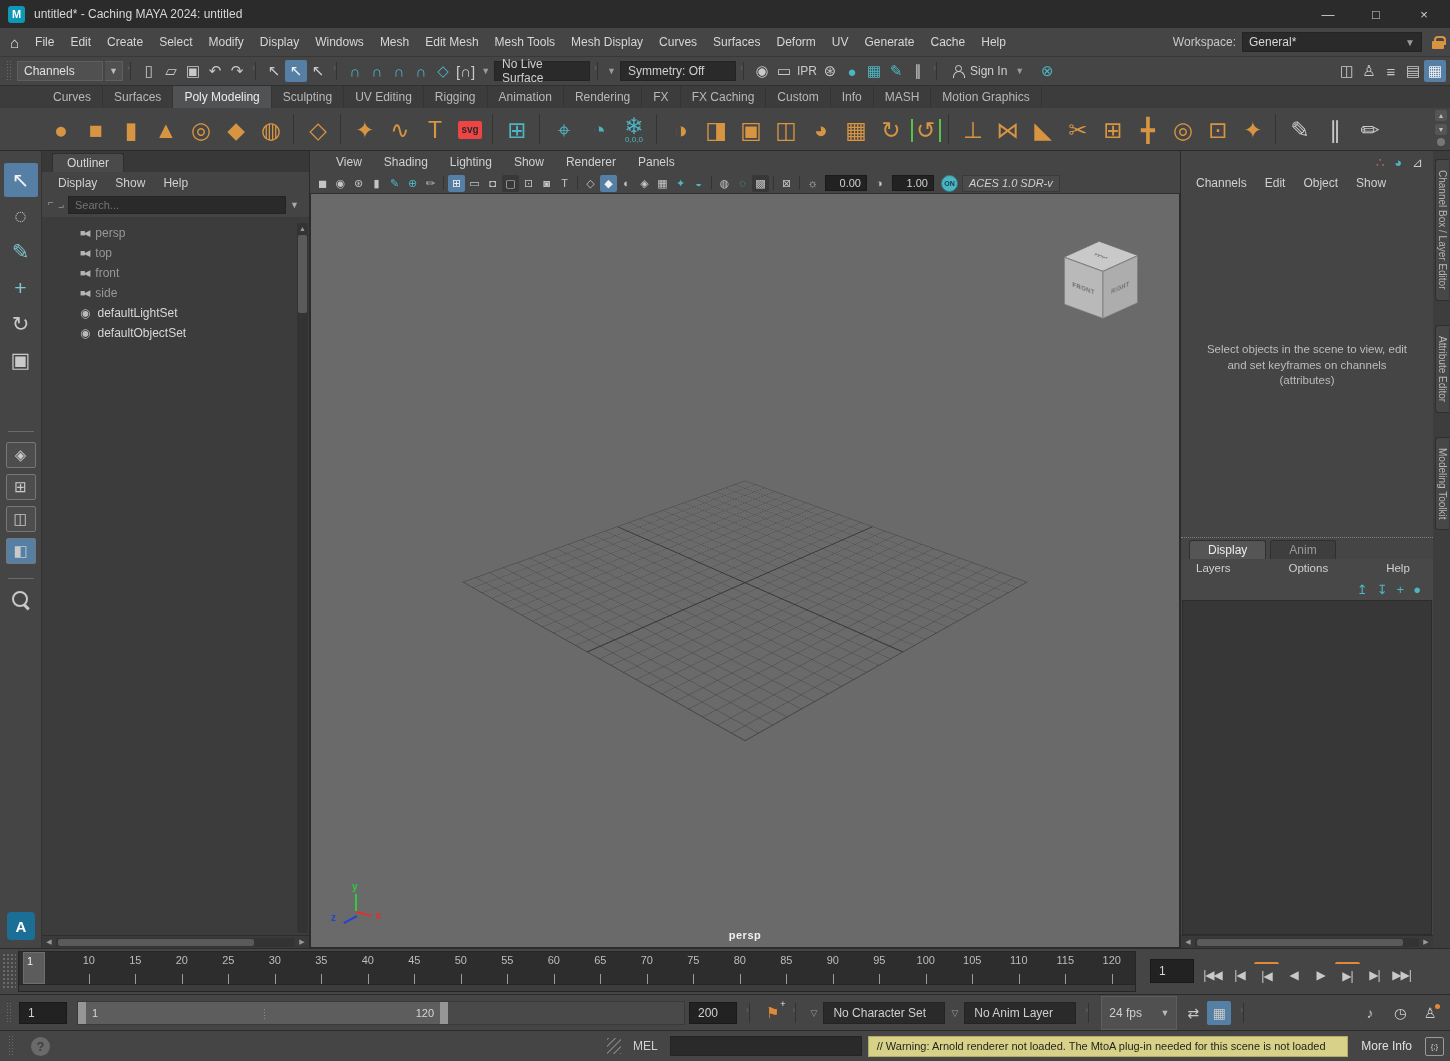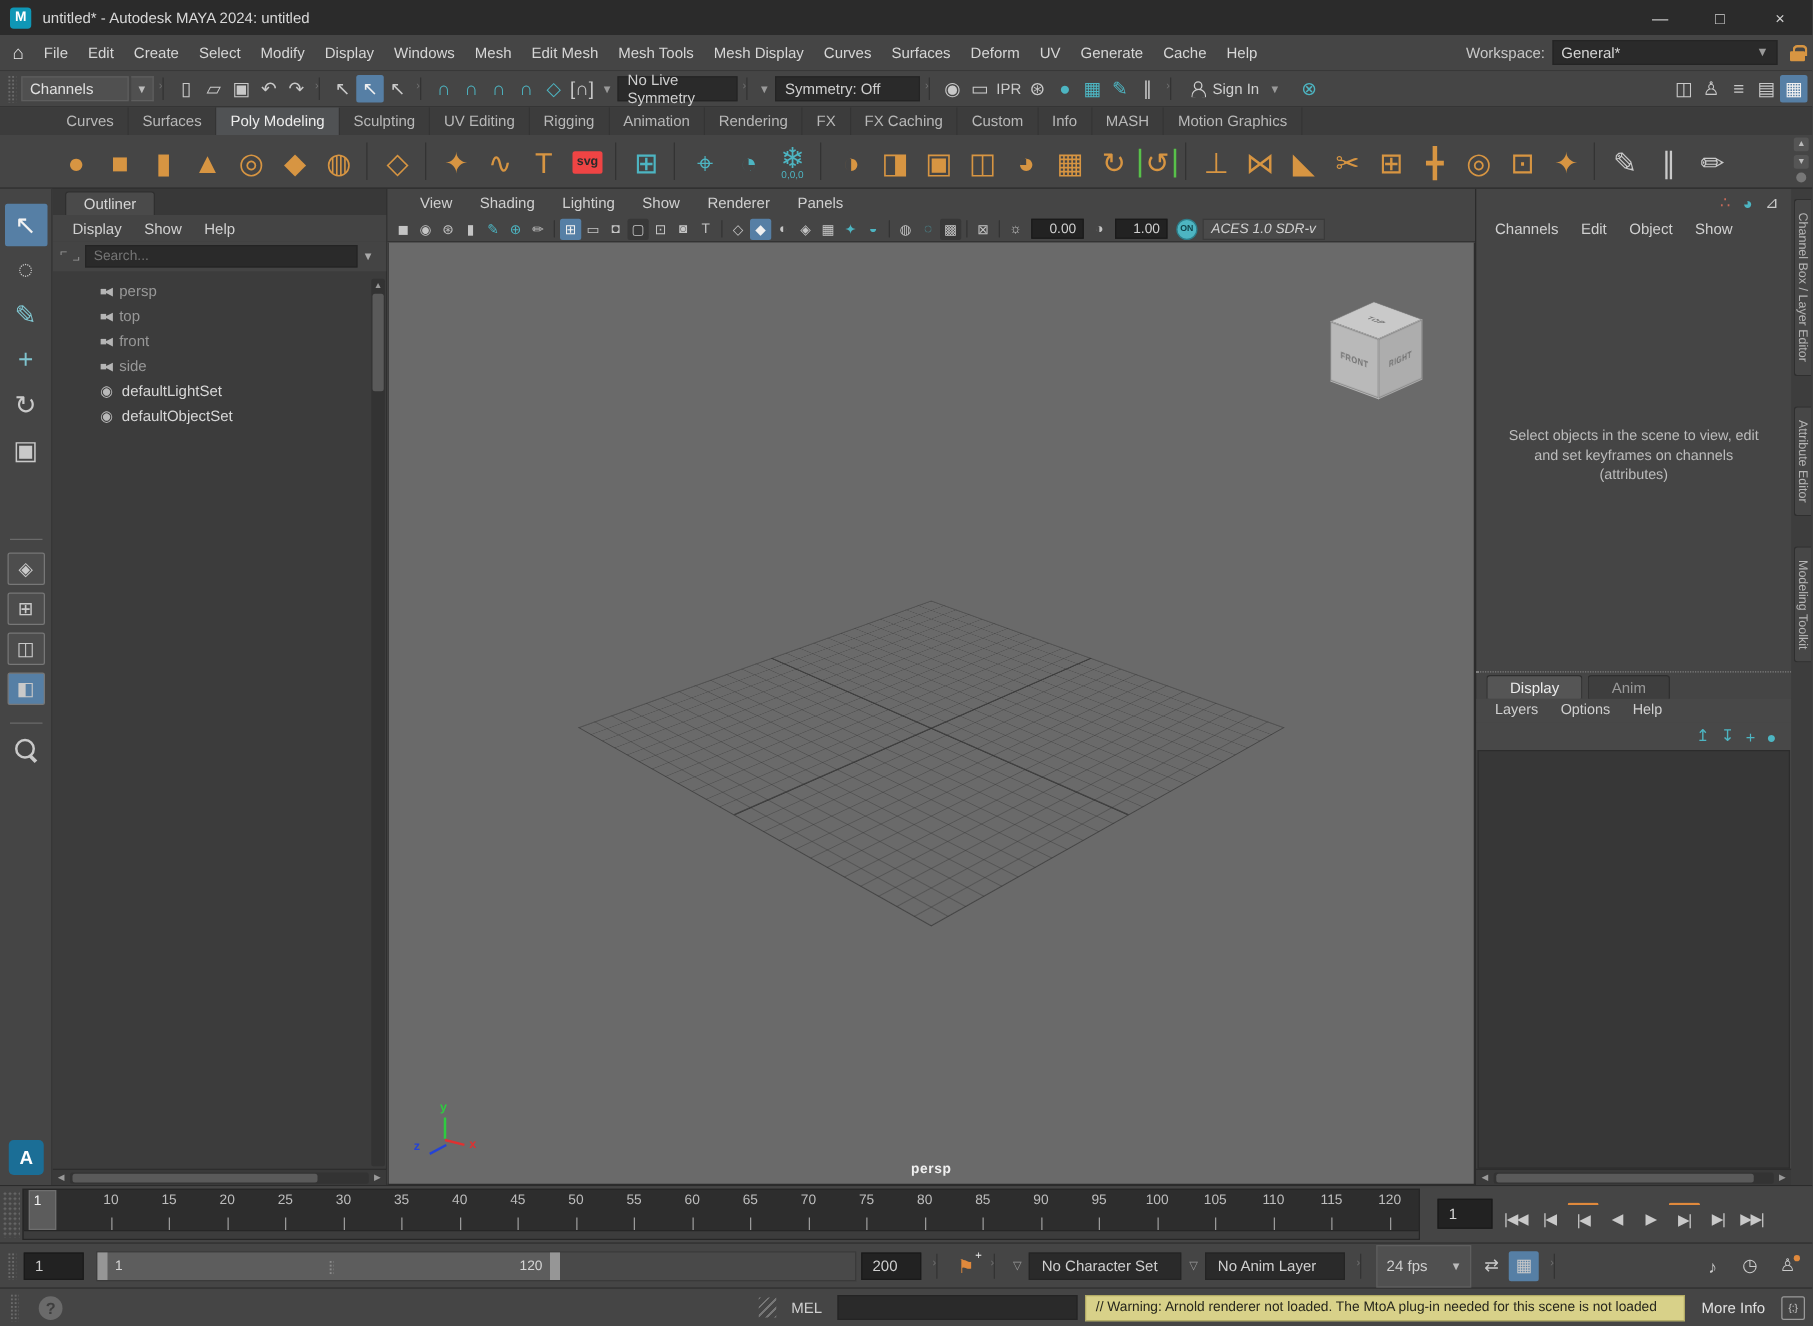--- a/index.html
+++ b/index.html
@@ -146,21 +146,21 @@
   .rp-icons { height:22px; display:flex; justify-content:flex-end; gap:10px; align-items:center; padding-right:10px; }
   .rp-icons span { font-size:13px; }
   .rp-menu { height:21px; display:flex; padding-left:6px; }
   .rp-menu span { padding:0 9px; line-height:21px; color:#d0d0d0; }
   .rp-message-zone { height:343px; display:flex; align-items:center; justify-content:center; text-align:center; }
   .rp-message { color:#bcbcbc; font-size:11.5px; line-height:1.35; width:210px; }
   .layer-editor { border-top:1px dotted #808080; }
   .layer-tabs { height:21px; display:flex; padding-left:8px; gap:4px; align-items:flex-end; }
   .layer-tab { padding:2px 18px; border:1px solid #2f2f2f; border-bottom:none; border-radius:3px 3px 0 0; background:#3e3e3e; color:#9a9a9a; }
   .layer-tab.active { background:#555; color:#ececec; }
-  .layer-menu { height:19px; display:flex; padding-left:6px; background:#484848; }
+  .layer-menu { height:19px; display:flex; padding-left:6px; background:#484848;gap:40px; }
   .layer-menu span { padding:0 9px; line-height:19px; color:#d0d0d0; font-size:11.5px; }
   .layer-btns { height:22px; display:flex; justify-content:flex-end; gap:9px; padding-right:12px; align-items:center; background:#484848; }
   .layer-btns span { color:#4db5c2; font-size:13px; }
   .layer-list { flex:1; margin:0 1px; background:#373737; border:1px solid #2c2c2c; }
 
   
   .side-tabs { width:17px; flex:none; background:#3d3d3d; display:flex; flex-direction:column; align-items:center; padding-top:8px; gap:24px; }
   .side-tab { writing-mode:vertical-rl; font-size:10px; color:#b5b5b5; background:#474747; border:1px solid #2f2f2f; border-right:none; border-radius:3px 0 0 3px; padding:10px 1px; white-space:nowrap; }
 
   
@@ -210,21 +210,21 @@
   .moreinfo-btn { color:#e0e0e0; padding:0 7px; }
   .script-icon { width:19px; height:19px; border:1px solid #9a9a9a; border-radius:2px; color:#c9c9c9; font-size:8px; display:flex; align-items:center; justify-content:center; }
 </style>
 </head>
 <body>
 
 <div class="app">
 
   <div class="titlebar">
     <div class="maya-badge">M</div>
-    <span class="title-text">untitled* - Autodesk MAYA 2024: untitled</span>
+    <span class="title-text">untitled* - Caching MAYA 2024: untitled</span>
     <div class="win-controls">
 
     <span class="win-btn">—</span>
         <span class="win-btn">□</span>
         <span class="win-btn">×</span>
       </div>
   </div>
 
   <div class="menubar">
     <span class="home-icon">⌂</span>
@@ -314,21 +314,21 @@
         </span>
         <span class="tbtn teal">
           <span>◇</span>
         </span>
         <span class="tbtn">
           <span>[∩]</span>
         </span>
       </div>
     <span class="dd-caret">▼</span>
     <div class="field" style="width:96px">
-        <span>No Live Symmetry</span>
+        <span>No Live Surface</span>
       </div>
     <div class="tb-sep"></div>
     <span class="dd-caret">▼</span>
     <div class="field" style="width:116px">
         <span>Symmetry: Off</span>
       </div>
     <div class="tb-sep"></div>
     <div style="display:flex">
 
     <span class="tbtn">

